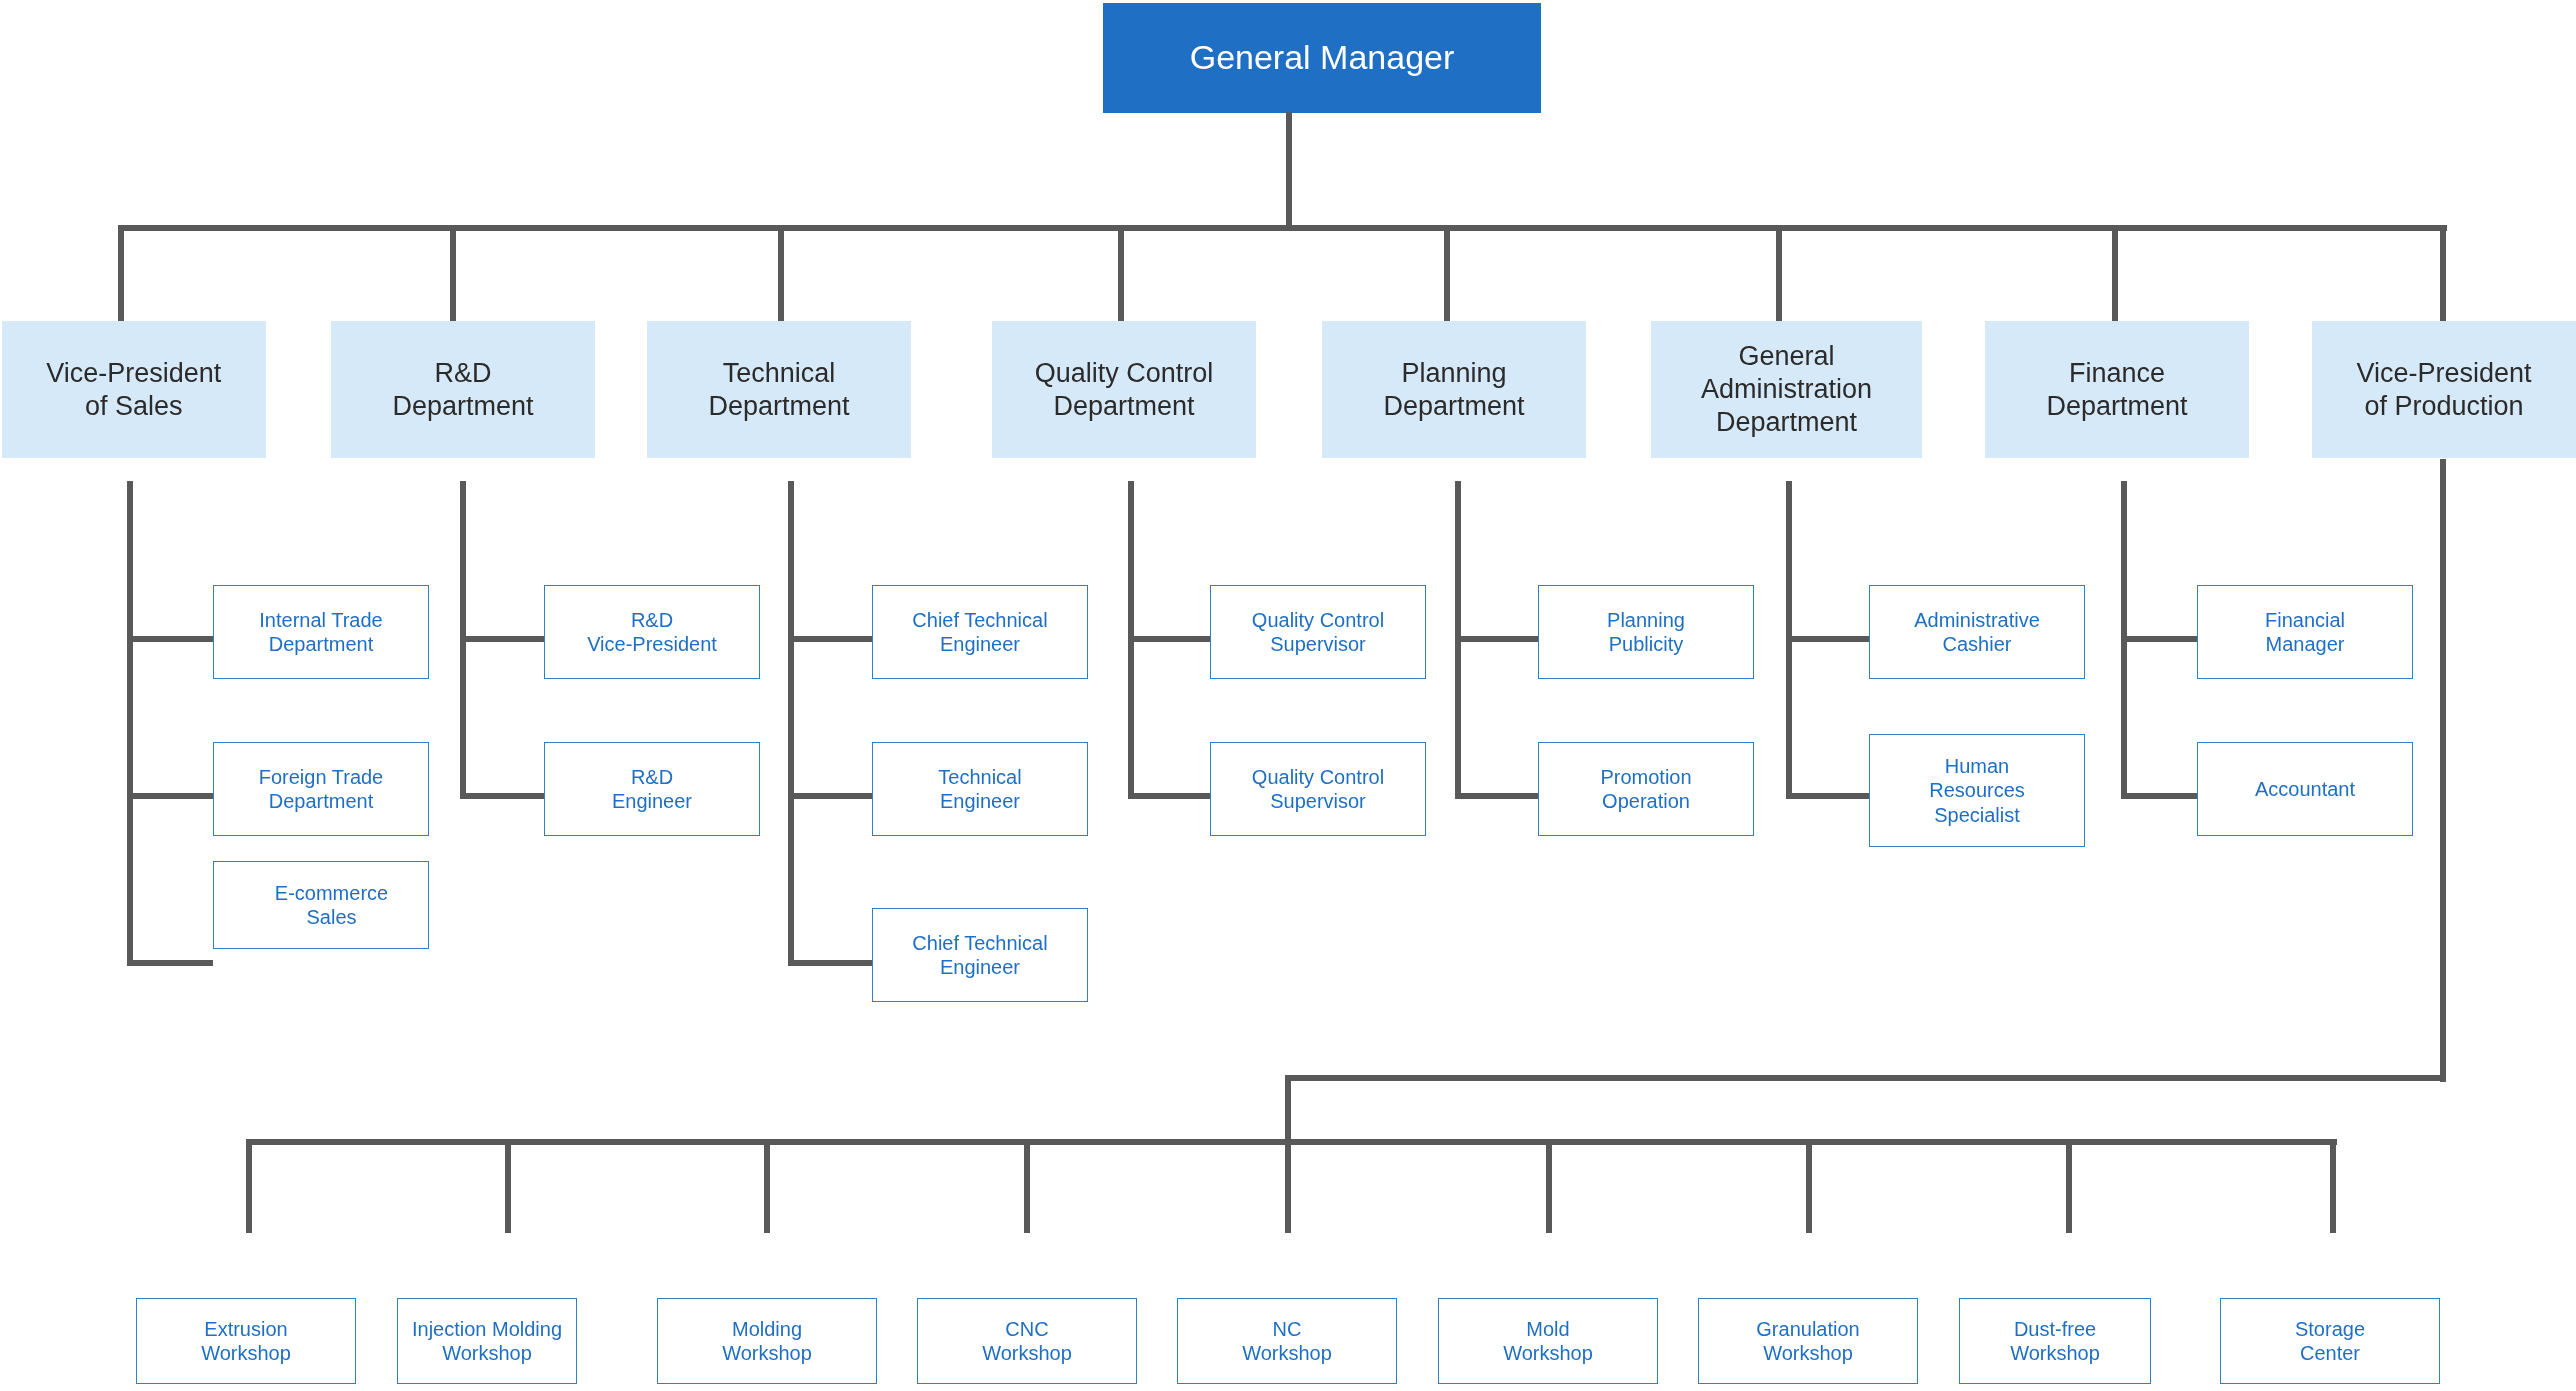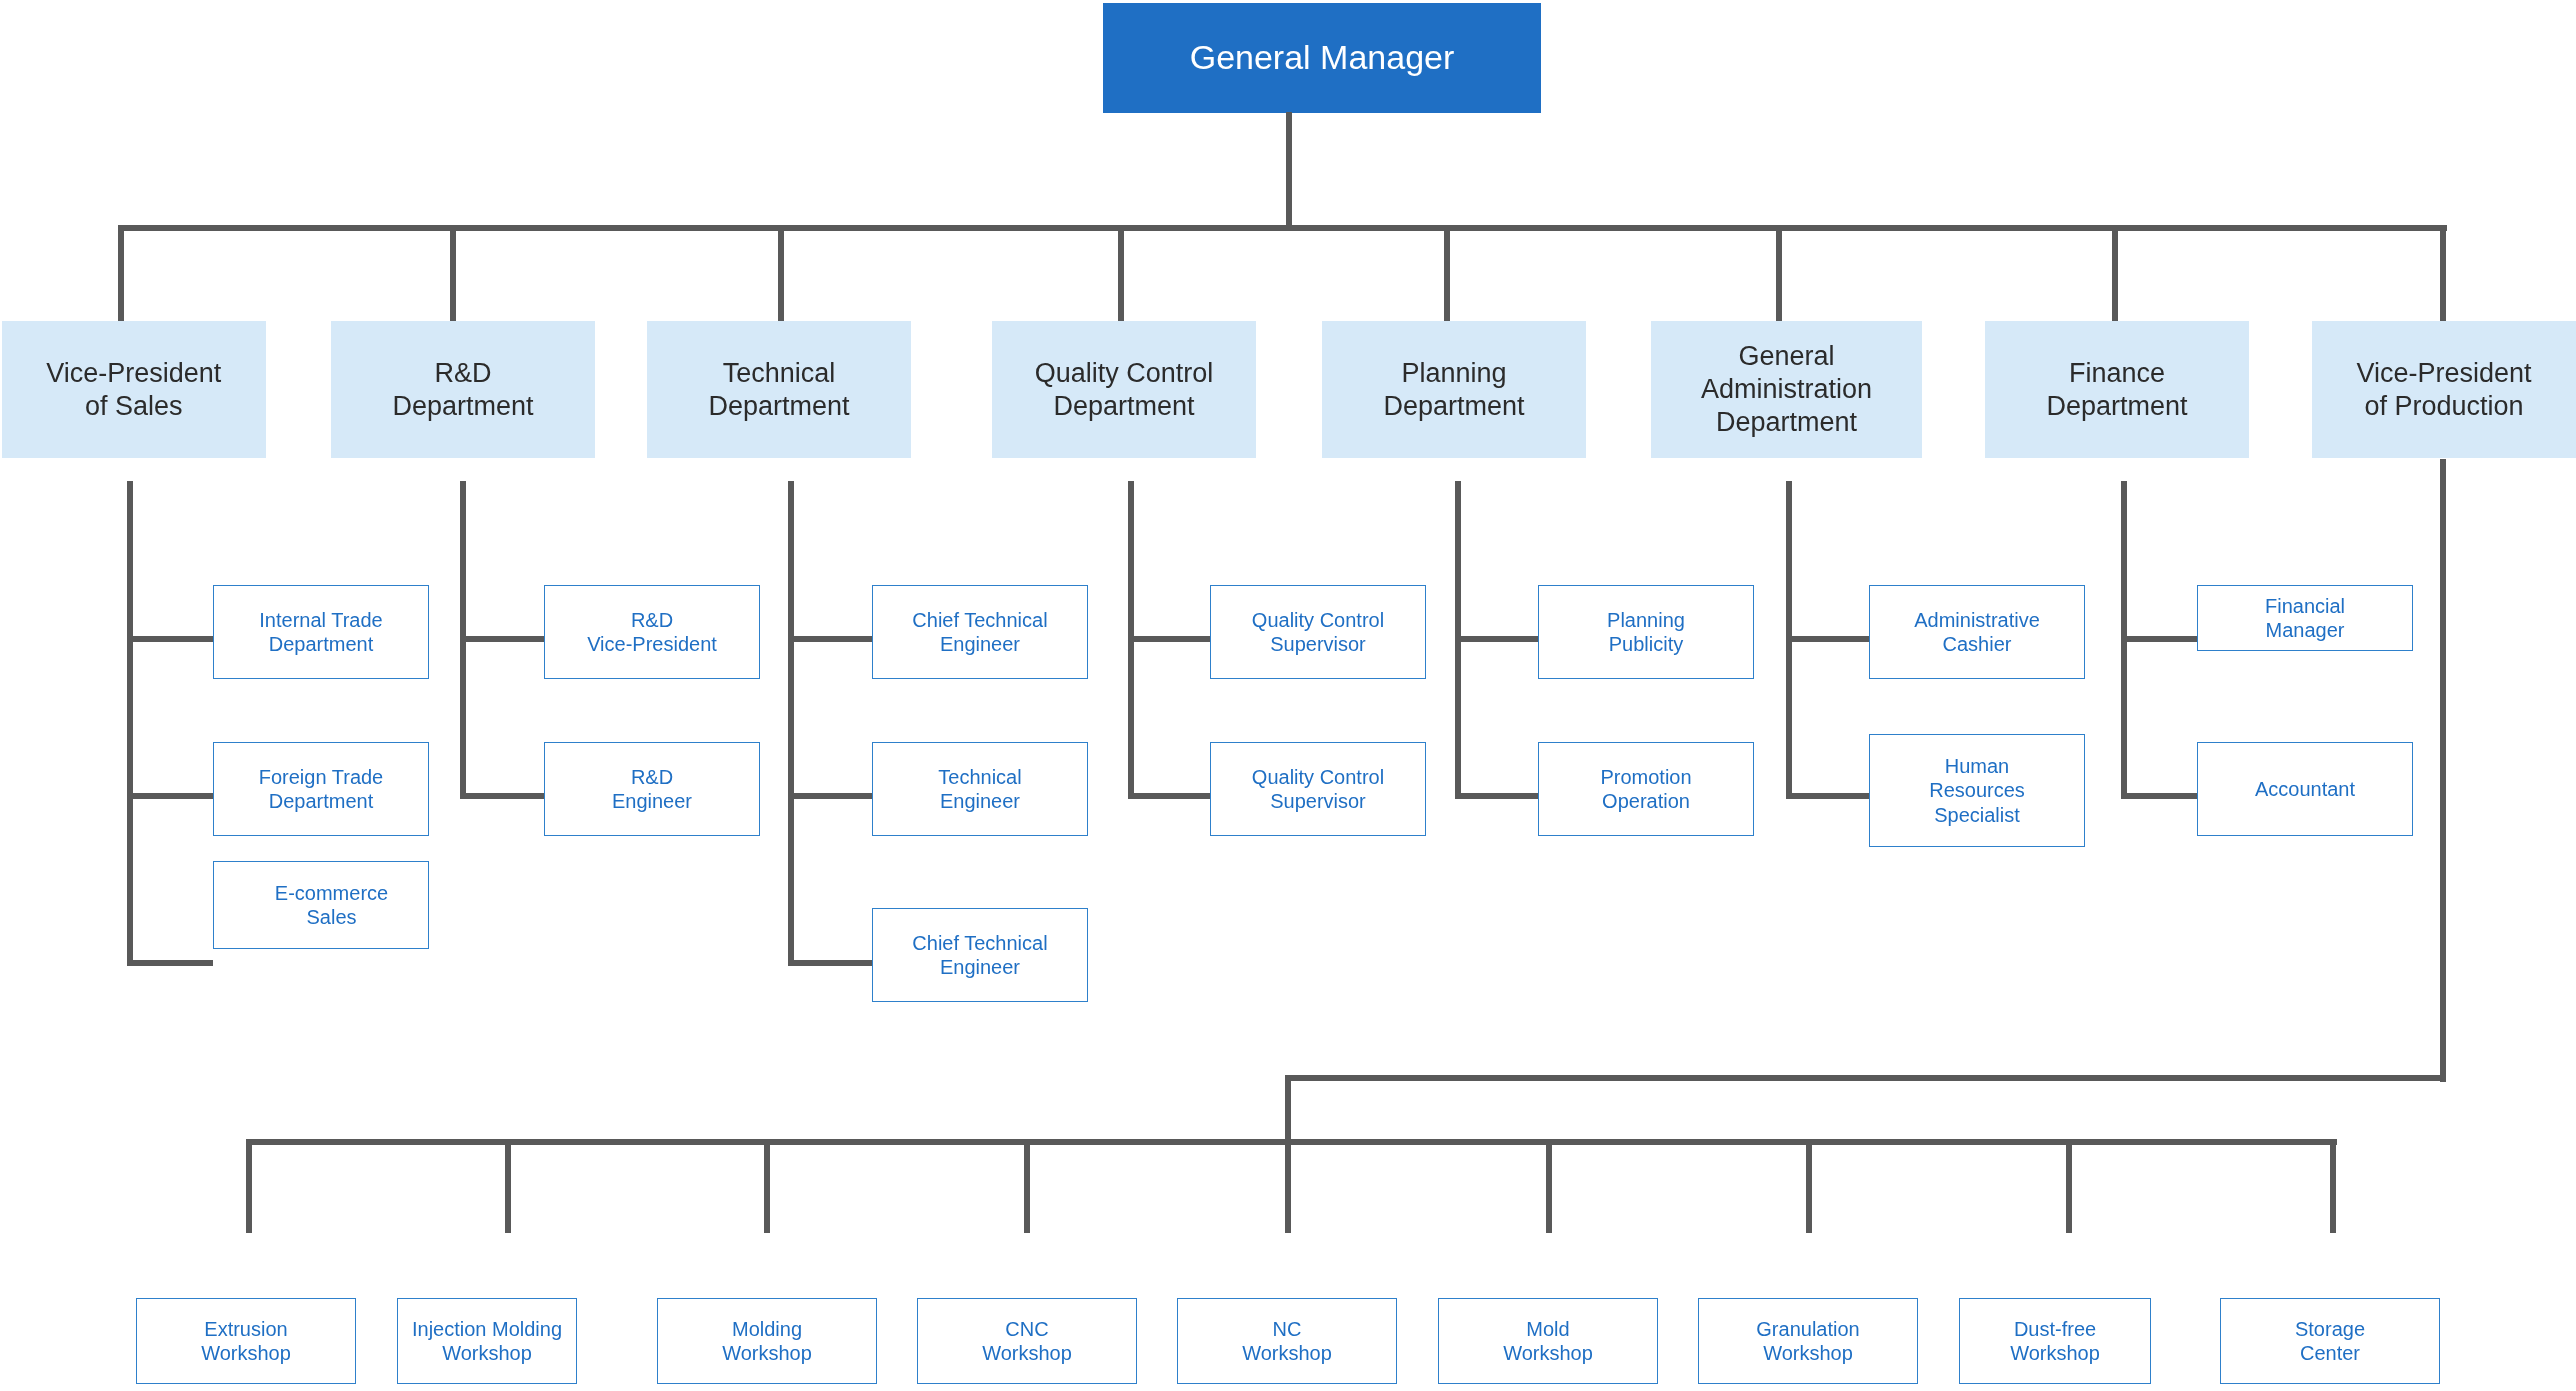--- a/index.html
+++ b/index.html
@@ -172,21 +172,21 @@
     <span>Administrative<br>Cashier</span>
   </div>
   <div class="node leaf" style="left:1869px;top:734px;width:216px;height:113px;">
     <span>Human<br>Resources<br>Specialist</span>
   </div>
 
   <div class="ln v" style="left:2121px;top:481px;height:318px;"></div>
   <div class="ln h" style="left:2121px;top:636px;width:86px;"></div>
   <div class="ln h" style="left:2121px;top:793px;width:86px;"></div>
 
-  <div class="node leaf" style="left:2197px;top:585px;width:216px;height:66px;">
+  <div class="node leaf" style="left:2197px;top:585px;width:216px;height:94px;">
     <span>Financial<br>Manager</span>
   </div>
   <div class="node leaf" style="left:2197px;top:742px;width:216px;height:94px;">
     <span>Accountant</span>
   </div>
 
   <div class="ln v" style="left:2440px;top:459px;height:623px;"></div>
   <div class="ln h" style="left:1285px;top:1075px;width:1161px;"></div>
   <div class="ln v" style="left:1285px;top:1075px;height:70px;"></div>
 

